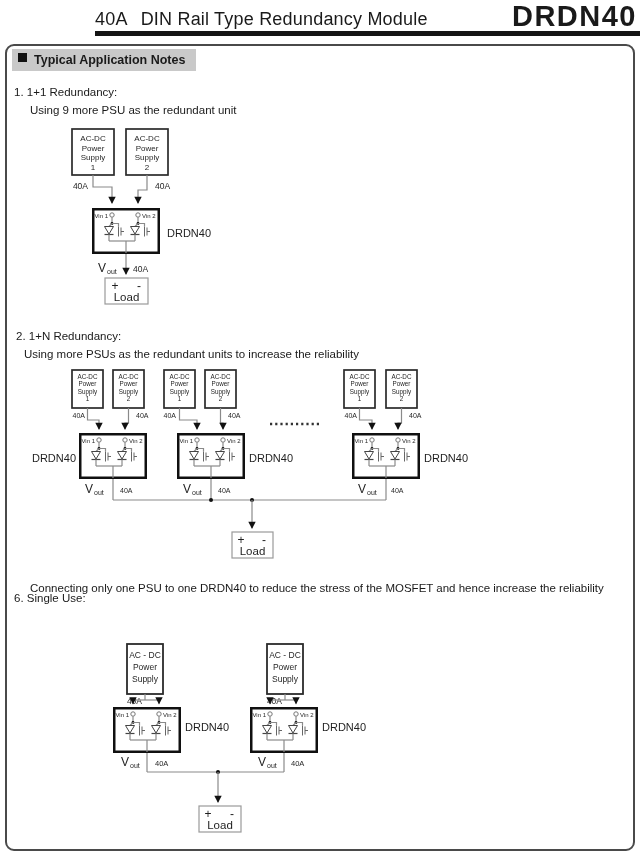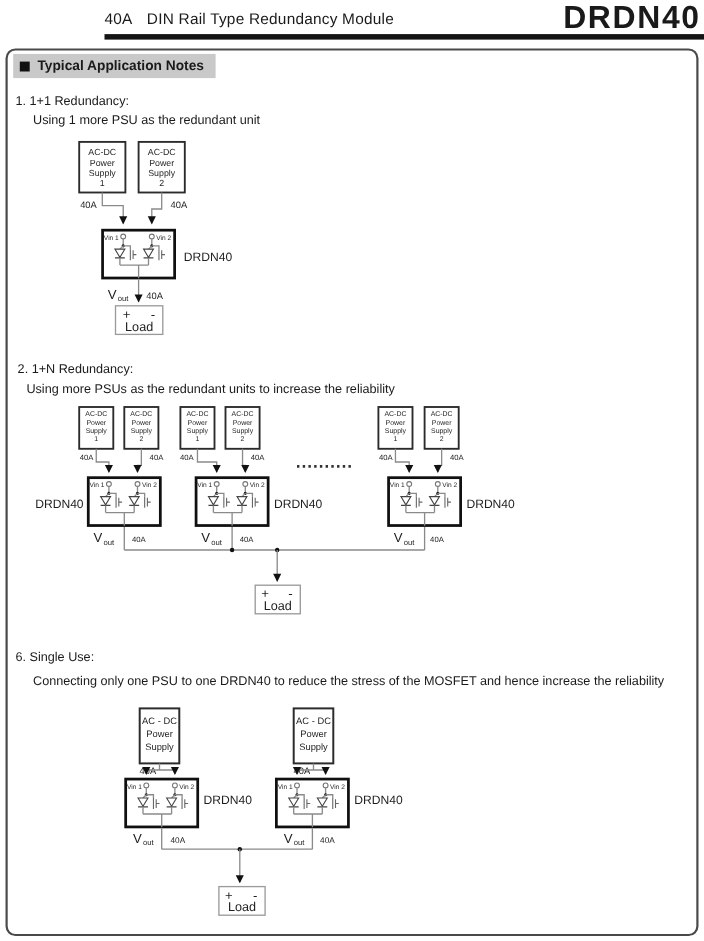--- a/index.html
+++ b/index.html
@@ -1,26 +1,26 @@
 <!DOCTYPE html>
 <html><head>
 <meta charset="utf-8">
 <style>
   html,body{margin:0;padding:0}
   body{width:640px;height:855px;background:#ffffff;font-family:"Liberation Sans",sans-serif;color:#1a1a1a;position:relative;overflow:hidden}
   .abs{position:absolute}
   
-  .hd-title{left:95px;top:9px;font-size:14px;letter-spacing:.2px;white-space:nowrap}
+  .hd-title{left:95px;top:9px;font-size:18px;letter-spacing:.2px;white-space:nowrap}
   .hd-title .amp{margin-right:13px}
   .hd-model{right:3px;top:0;font-size:29px;font-weight:bold;letter-spacing:1.5px}
   .hd-rule{left:95px;right:0;top:31px;height:4.5px;background:#141414}
   
   .frame{left:5px;top:44px;width:626px;height:803px;border:2px solid #4a4a4a;border-radius:9px;background:#fff}
   
-  .sec-head{left:12px;top:49px;background:#c9c9c9;padding:4px 11px 4px 6px;display:flex;align-items:center;gap:7px}
+  .sec-head{left:12px;top:49px;background:#c9c9c9;padding:4px 11px 4px 6px;display:flex;align-items:flex-start;gap:7px}
   .sec-head .sq{width:9px;height:9px;background:#111;display:inline-block}
   .sec-head .txt{font-weight:bold;font-size:12.5px}
   .num-title{font-weight:normal;font-size:11.5px;white-space:nowrap}
   .desc{font-size:11.5px;white-space:nowrap}
   
   svg{display:block}
   svg text{fill:#1f1f1f;font-family:"Liberation Sans",sans-serif}
   .t6{font-size:6px}.t63{font-size:6.3px}.t7{font-size:7px}.t75{font-size:7.5px}
   .t8{font-size:8px}.t85{font-size:8.5px}.t11{font-size:11px}.t115{font-size:11.5px}
   .t12{font-size:12px}.tv{font-size:12px}.tsub{font-size:7px}
@@ -69,21 +69,21 @@
 <div class="abs hd-rule"></div>
 
 <div class="abs frame"></div>
 
 <div class="abs sec-head">
   <span class="sq"></span>
   <span class="txt">Typical Application Notes</span>
 </div>
 
 <div class="abs num-title" style="left:14px;top:86px">1.  1+1 Redundancy:</div>
-<div class="abs desc" style="left:30px;top:104px">Using 1 more PSU as the redundant unit</div>
+<div class="abs desc" style="left:30px;top:104px">Using 9 more PSU as the redundant unit</div>
 
 <svg class="abs" style="left:0;top:118px" width="640" height="195">
   <g>
     <rect x="72" y="11" width="42" height="46" class="psu"></rect>
     <text x="93" y="23" class="t8 mid">AC-DC</text>
     <text x="93" y="32.5" class="t8 mid">Power</text>
     <text x="93" y="42" class="t8 mid">Supply</text>
     <text x="93" y="51.5" class="t8 mid">1</text>
   </g>
   <g>
@@ -225,21 +225,21 @@
   </g>
   <g>
     <rect x="232" y="170" width="41" height="26" class="loadbox"></rect>
     <text x="241" y="182" class="t12 mid">+</text>
     <text x="264" y="182" class="t12 mid">-</text>
     <text x="252.5" y="192.5" class="t115 mid">Load</text>
   </g>
 </svg>
 
 <div class="abs num-title" style="left:14px;top:592px">6. Single Use:</div>
-<div class="abs desc" style="left:30px;top:614px">Connecting only one PSU to one DRDN40 to reduce the stress of the MOSFET and hence  increase the reliability</div>
+<div class="abs desc" style="left:30px;top:582px">Connecting only one PSU to one DRDN40 to reduce the stress of the MOSFET and hence  increase the reliability</div>
 
 <svg class="abs" style="left:0;top:628px" width="640" height="215">
 
   <g>
     <rect x="127" y="16" width="36" height="50" class="psu3"></rect>
     <text x="145" y="30" class="t85 mid">AC - DC</text>
     <text x="145" y="42" class="t85 mid">Power</text>
     <text x="145" y="54" class="t85 mid">Supply</text>
   </g>
   <text x="142" y="76" class="t85 end">40A</text>

